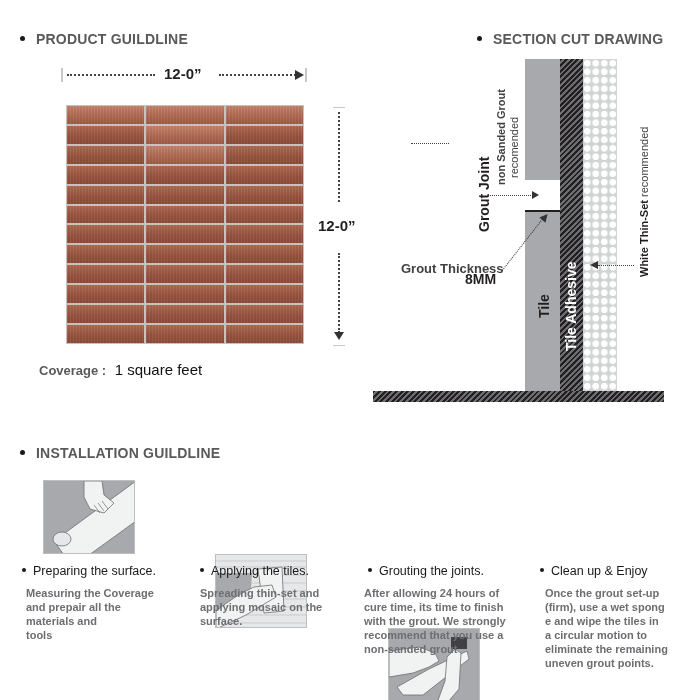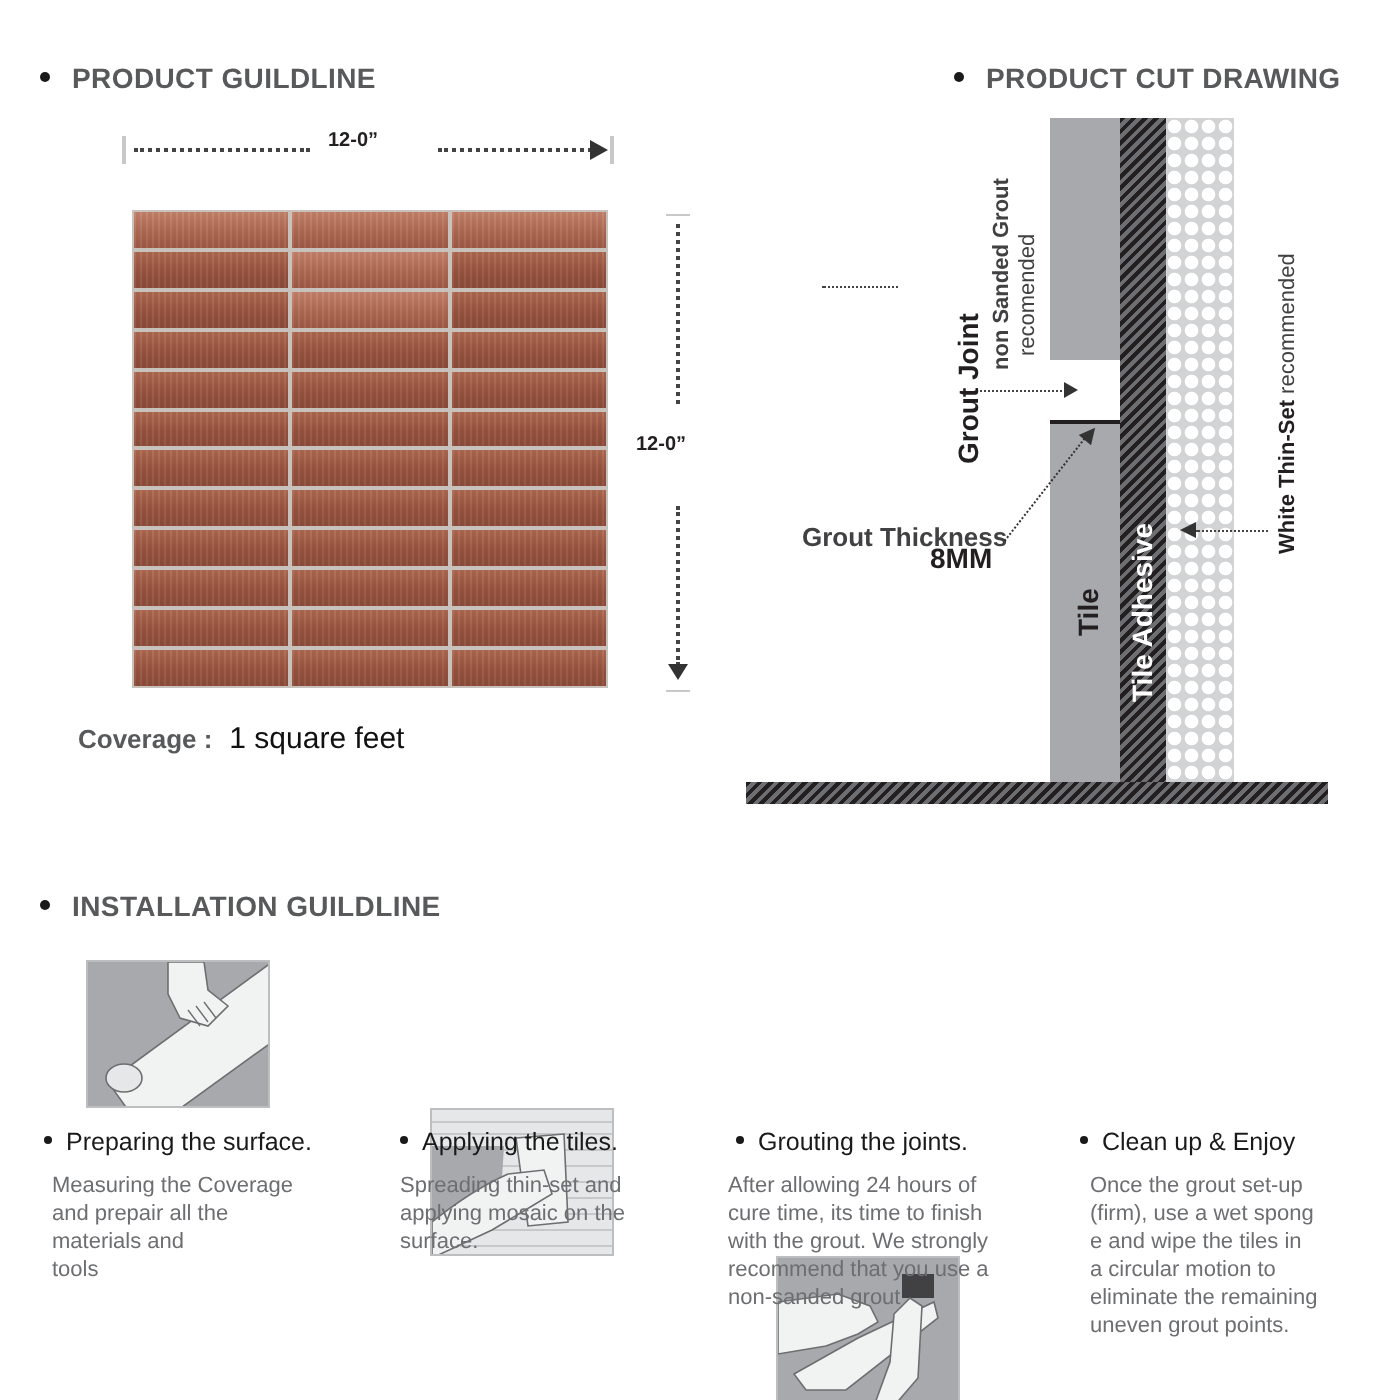--- a/index.html
+++ b/index.html
@@ -1,21 +1,21 @@
 <!DOCTYPE html>
 <html><head>
 <meta charset="utf-8">
 <style>
   * { margin:0; padding:0; box-sizing:border-box; }
   body { width:700px; height:700px; background:#ffffff; position:relative; overflow:hidden;
          font-family:"Liberation Sans", sans-serif; }
   .abs { position:absolute; }
   .sec-title { font-weight:bold; font-size:14px; color:#58595b; letter-spacing:0.2px; white-space:nowrap; }
   .bullet { display:inline-block; width:5px; height:5px; border-radius:50%; background:#1a1a1a; margin-right:11px; vertical-align:middle; position:relative; top:-2px; }
-  .dim-label { font-weight:bold; font-size:10px; color:#231f20; white-space:nowrap; }
+  .dim-label { font-weight:bold; font-size:15px; color:#231f20; white-space:nowrap; }
   .dotted-h { border-top:2px dotted #444; height:0; }
   .dotted-v { border-left:2px dotted #444; width:0; }
   .tick-h { background:#c8c8c8; }
 
   
   .mosaic { left:66px; top:105px; width:238px; height:239px; background:#c9c2bc;
             display:grid; grid-template-columns:repeat(3,1fr); grid-template-rows:repeat(12,1fr); gap:2px; padding:1px; }
   .tile { background:
             repeating-linear-gradient(90deg, rgba(255,255,255,0.05) 0 1px, rgba(0,0,0,0.05) 1px 3px),
             linear-gradient(180deg, #b06a52 0%, #9a5440 55%, #8f4d3b 100%); }
@@ -34,21 +34,21 @@
           background-size:8.5px 8.5px; background-position:0 0; }
   .vtext { transform-origin:left top; white-space:nowrap; }
   .lbl-bold { font-weight:bold; color:#231f20; }
   .lbl-reg { color:#414042; }
   .arrowhead { width:0; height:0; border-style:solid; }
 
   
   .step-img { width:92px; height:74px; border:1px solid #bcbec0; background:#a7a9ac; overflow:hidden; position:relative; }
   .step-title { font-weight:normal; font-size:12.5px; color:#1a1a1a; white-space:nowrap; }
   .step-title .bullet { width:4px; height:4px; margin-right:7px; top:-2px; }
-  .step-desc { font-weight:normal; font-size:11px; line-height:14px; color:#6d6e71; white-space:pre-line; }
+  .step-desc { font-weight:bold; font-size:11px; line-height:14px; color:#6d6e71; white-space:pre-line; }
 </style>
 </head>
 <body>
 
 <div class="abs sec-title" style="left:20px; top:31px;">
   <span class="bullet"></span><span>PRODUCT GUILDLINE</span>
 </div>
 
 <div class="abs" style="left:61px; top:68px; width:246px; height:14px;">
   <div class="abs tick-h" style="left:0; top:0; width:2px; height:14px;"></div>
@@ -104,21 +104,21 @@
 <div class="abs dotted-v" style="left:338px; top:253px; height:80px;"></div>
 <div class="abs arrowhead" style="left:334px; top:332px; border-width:8px 5px 0 5px; border-color:#333 transparent transparent transparent;"></div>
 <div class="abs tick-h" style="left:333px; top:345px; width:12px; height:1px;"></div>
 
 <div class="abs" style="left:39px; top:361px; white-space:nowrap;">
   <span class="cov-label">Coverage :</span>
   <span class="cov-value" style="margin-left:4px;">1 square feet</span>
 </div>
 
 <div class="abs sec-title" style="left:477px; top:31px;">
-  <span class="bullet"></span><span>PRODUCT CUT DRAWING</span>
+  <span class="bullet"></span><span>SECTION CUT DRAWING</span>
 </div>
 
 <div class="abs dotted-h" style="left:411px; top:143px; width:38px; border-top-width:1.5px;"></div>
 
 <div class="abs gray-tile" style="left:525px; top:59px; width:36px; height:121px;"></div>
 <div class="abs gray-tile" style="left:525px; top:210px; width:36px; height:181px; border-top:2px solid #231f20;"></div>
 <div class="abs hatch" style="left:560px; top:59px; width:23px; height:332px;"></div>
 <div class="abs dots" style="left:583px; top:59px; width:34px; height:332px;"></div>
 <div class="abs hatch" style="left:373px; top:391px; width:291px; height:11px;"></div>
 

